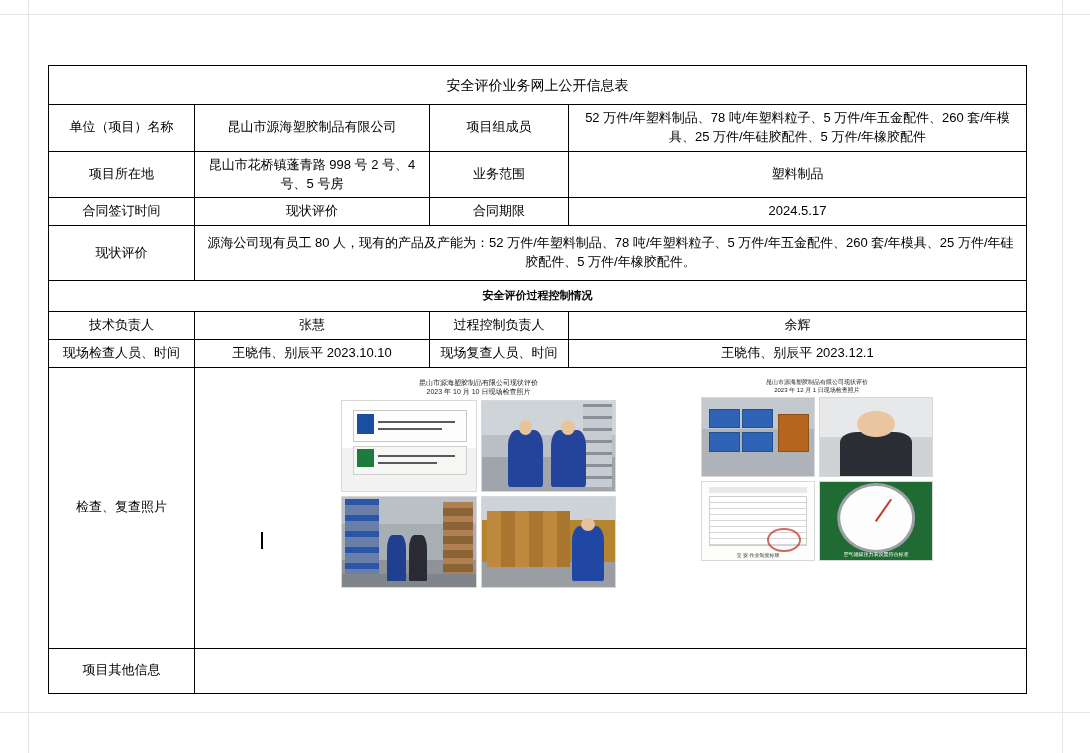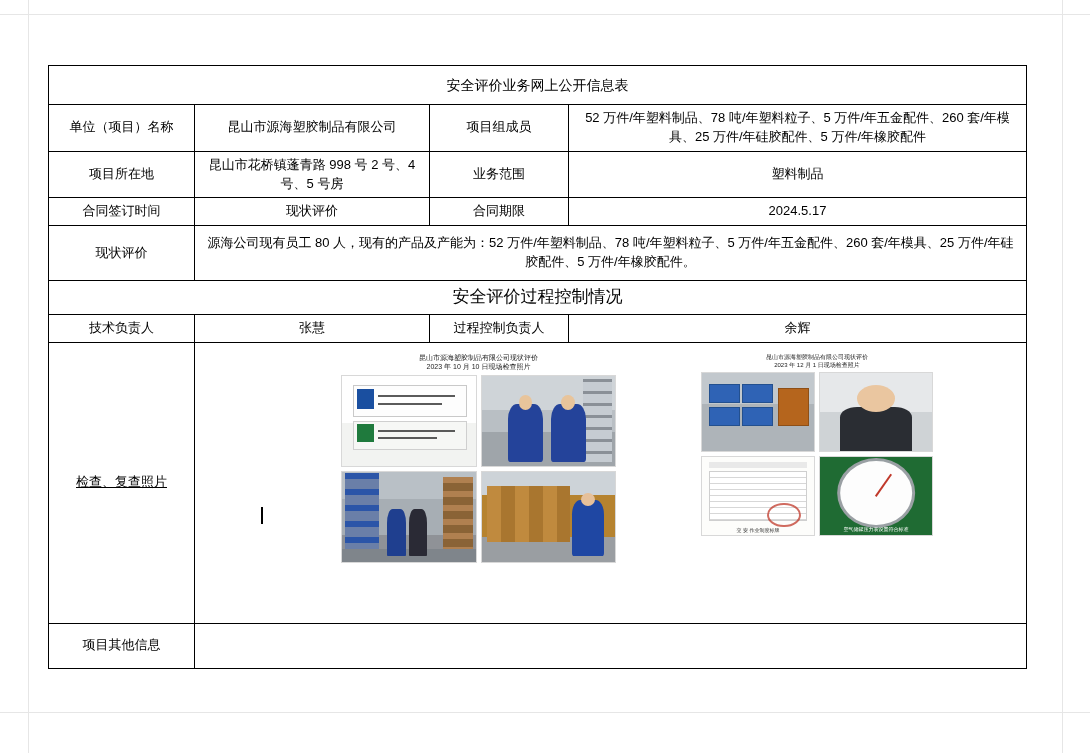--- a/index.html
+++ b/index.html
@@ -45,32 +45,33 @@
     vertical-align: middle;
     text-align: center;
     line-height: 1.45;
   }
   .title-cell {
     height: 30px;
     font-size: 14px;
   }
   .section-cell {
     height: 22px;
-    font-size: 17px;
+    font-size: 11px;
+    font-weight: bold;
   }
   .label {
     width: 140px;
   }
   .val-a { }
   .lbl-b { width: 136px; }
   .val-b { }
   .row-h { height: 26px; }
   .row-h2 { height: 40px; }
   .intro { text-align: justify; text-align-last: center; padding: 5px 10px; }
-  .photo-label { width: 140px; text-decoration: underline; }
+  .photo-label { width: 140px; }
 
   
   .photo-cell {
     height: 272px;
     padding: 0;
     position: relative;
   }
   .photo-wrap {
     position: relative;
     width: 100%;
@@ -317,20 +318,26 @@
 
 
 
       <tr class="row-h">
         <td class="label">技术负责人</td>
         <td class="val-a">张慧</td>
         <td class="lbl-b">过程控制负责人</td>
         <td class="val-b">余辉</td>
       </tr>
 
+      <tr class="row-h">
+        <td class="label">现场检查人员、时间</td>
+        <td class="val-a">王晓伟、别辰平  2023.10.10</td>
+        <td class="lbl-b">现场复查人员、时间</td>
+        <td class="val-b">王晓伟、别辰平 2023.12.1</td>
+      </tr>
 
       <tr>
         <td class="photo-label">检查、复查照片</td>
         <td class="photo-cell" colspan="3">
           <div class="photo-wrap">
 
             <div class="cursor-bar"></div>
 
             <div class="collage left">
               <div class="collage-title">

